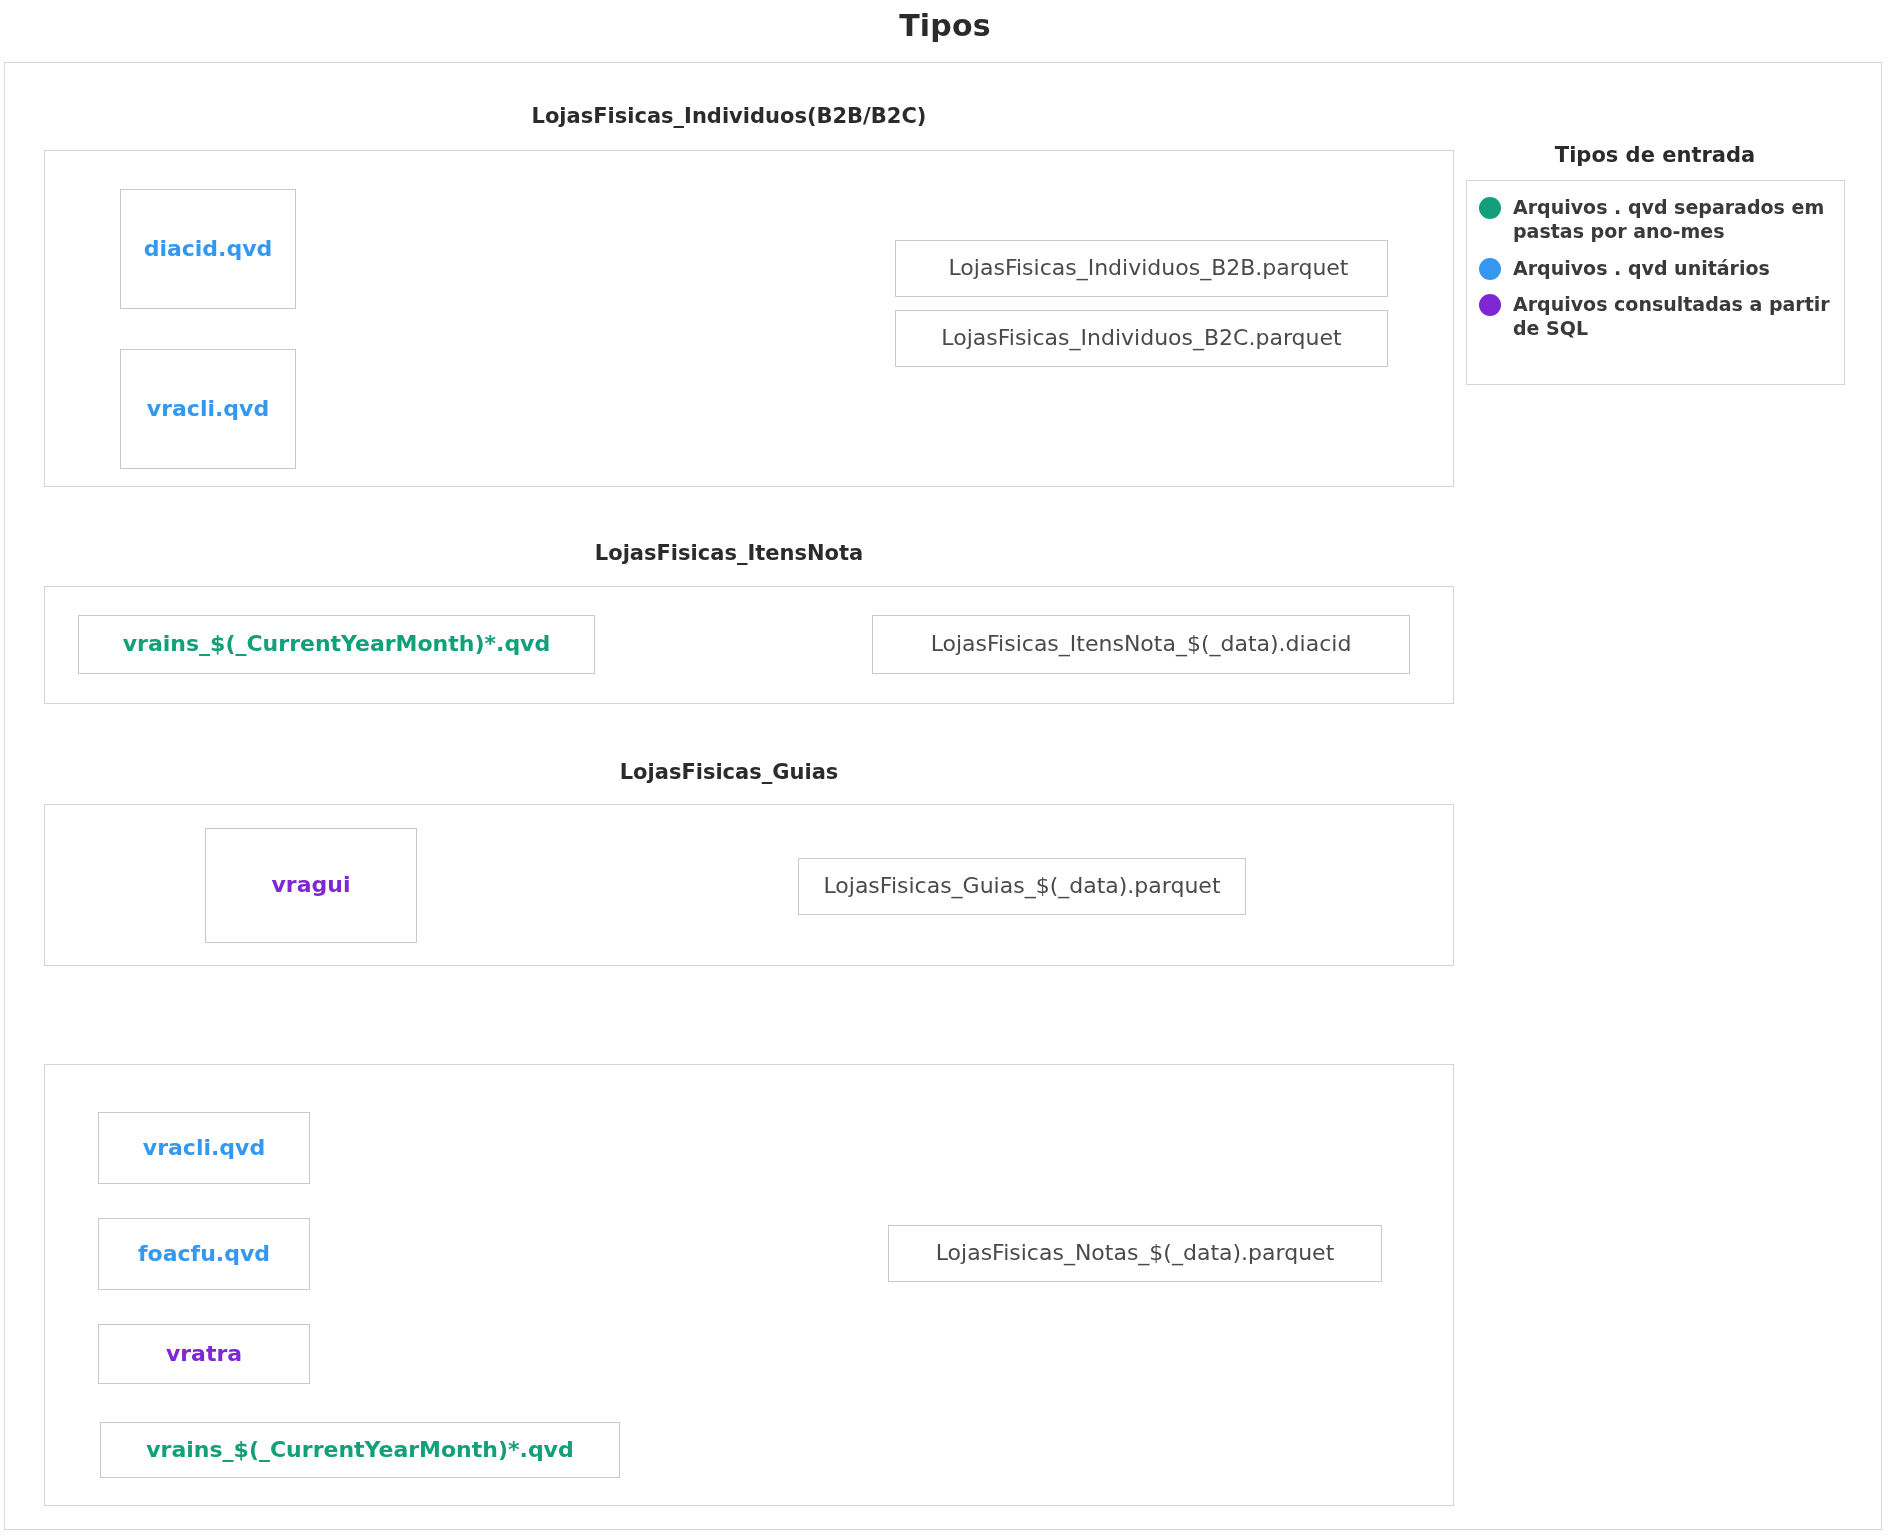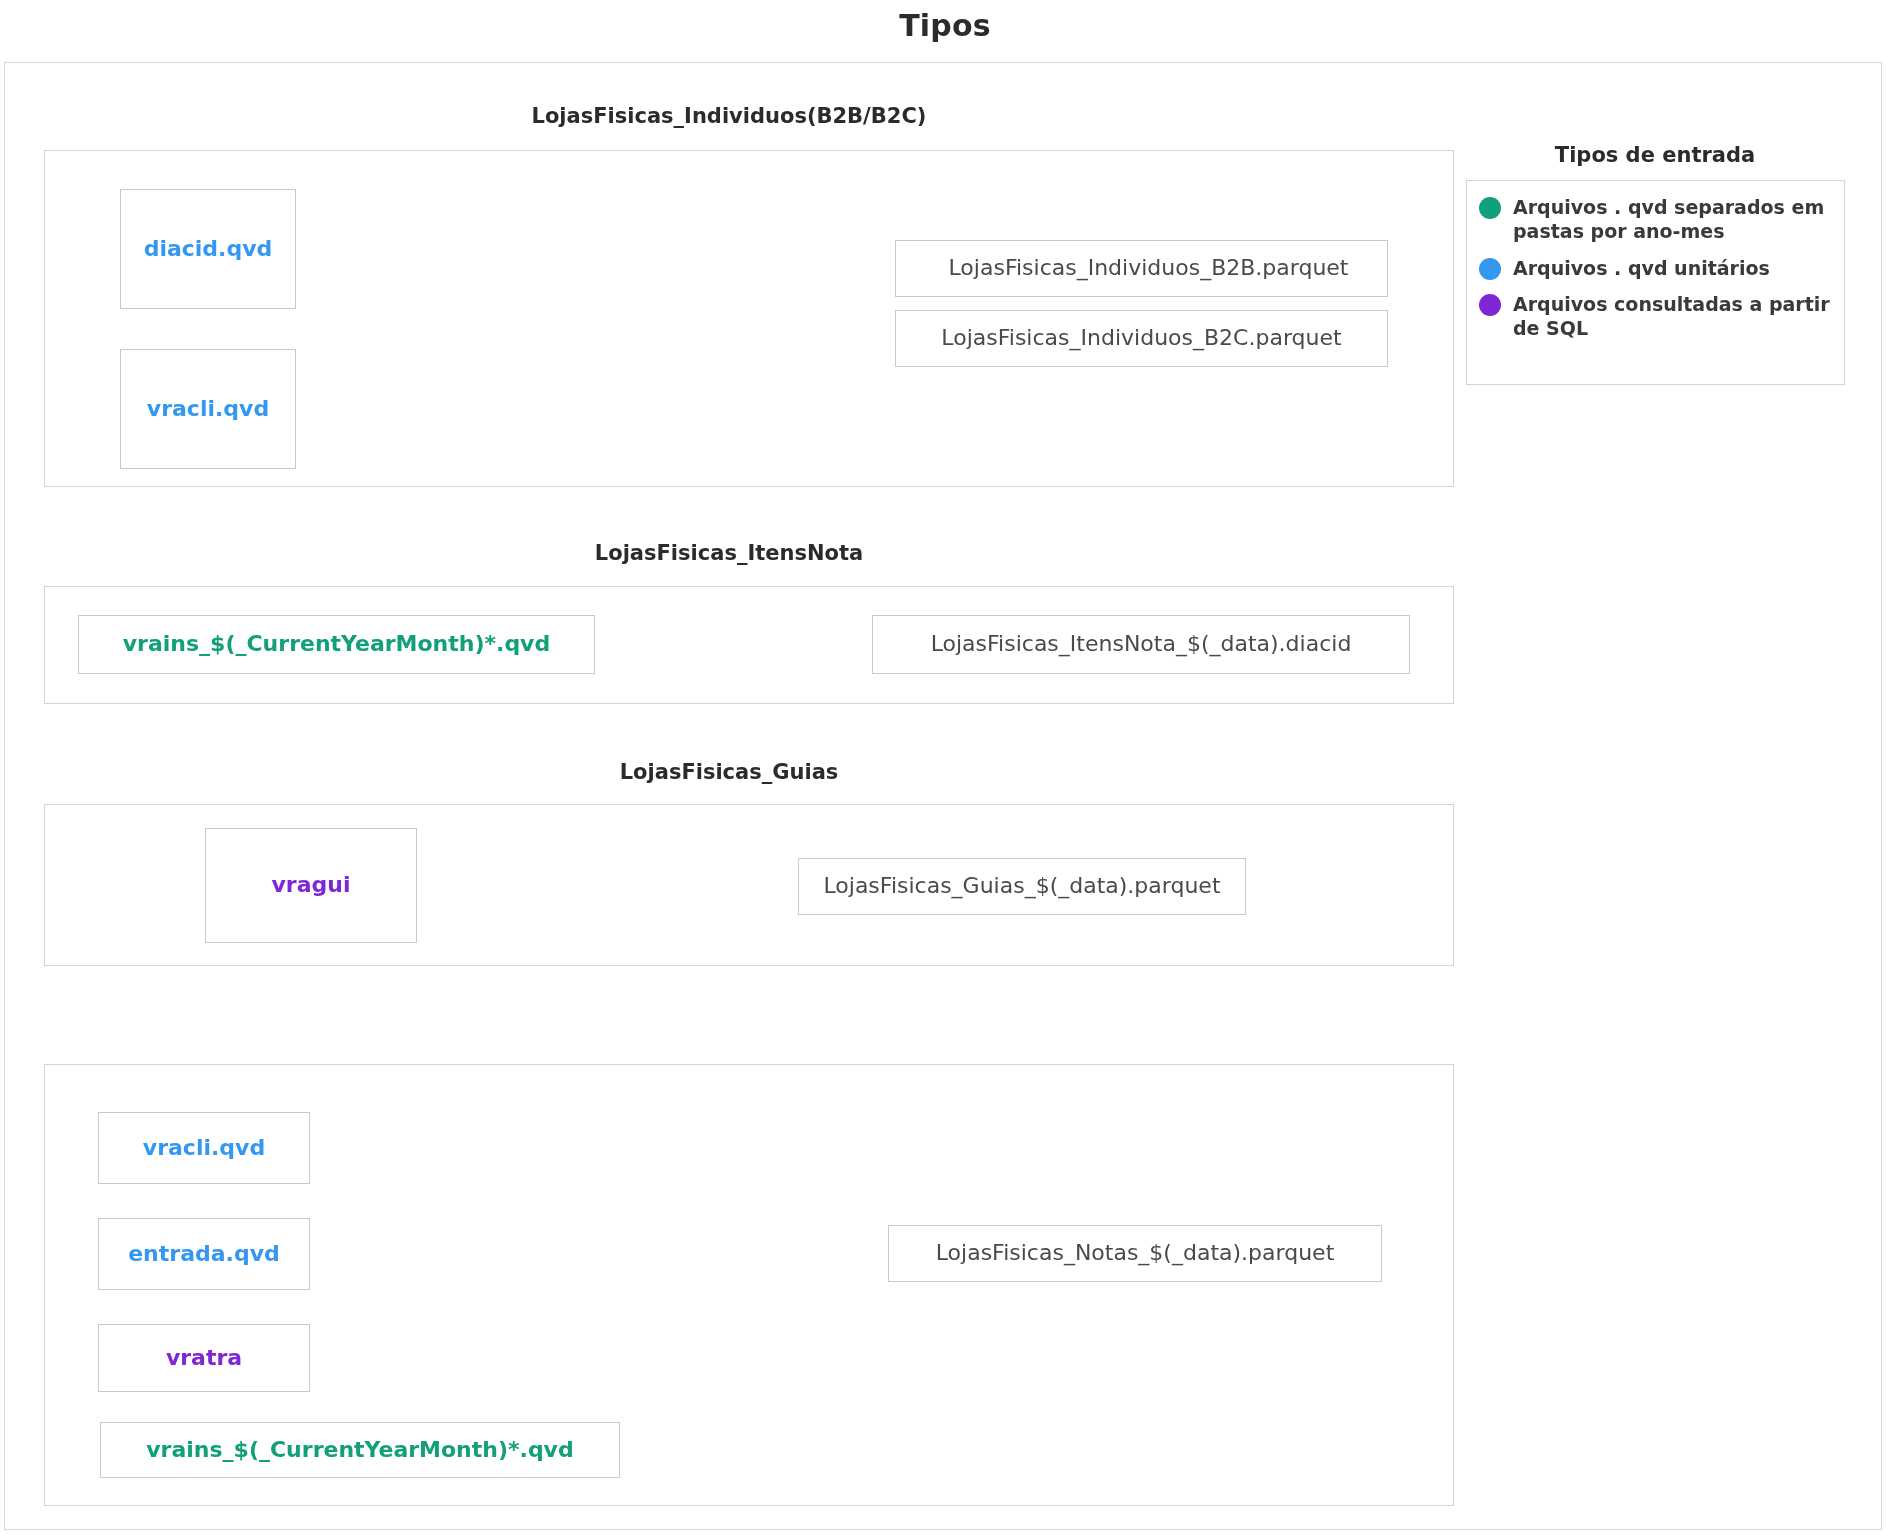--- a/index.html
+++ b/index.html
@@ -219,23 +219,23 @@
   <div class="node output" style="left:798px; top:858px; width:448px; height:57px;">
     <span class="node-label">LojasFisicas_Guias_$(_data).parquet</span>
   </div>
 
   <div class="section-box" style="left:44px; top:1064px; width:1410px; height:442px;"></div>
 
   <div class="node input type-qvd-single" style="left:98px; top:1112px; width:212px; height:72px;">
     <span class="node-label">vracli.qvd</span>
   </div>
   <div class="node input type-qvd-single" style="left:98px; top:1218px; width:212px; height:72px;">
-    <span class="node-label">entrada.qvd</span>
-  </div>
-  <div class="node input type-sql" style="left:98px; top:1324px; width:212px; height:68px;">
+    <span class="node-label">foacfu.qvd</span>
+  </div>
+  <div class="node input type-sql" style="left:98px; top:1324px; width:212px; height:60px;">
     <span class="node-label">vratra</span>
   </div>
   <div class="node input type-qvd-monthly" style="left:100px; top:1422px; width:520px; height:56px;">
     <span class="node-label">vrains_$(_CurrentYearMonth)*.qvd</span>
   </div>
 
   <div class="node output" style="left:888px; top:1225px; width:494px; height:57px;">
     <span class="node-label">LojasFisicas_Notas_$(_data).parquet</span>
   </div>
 

